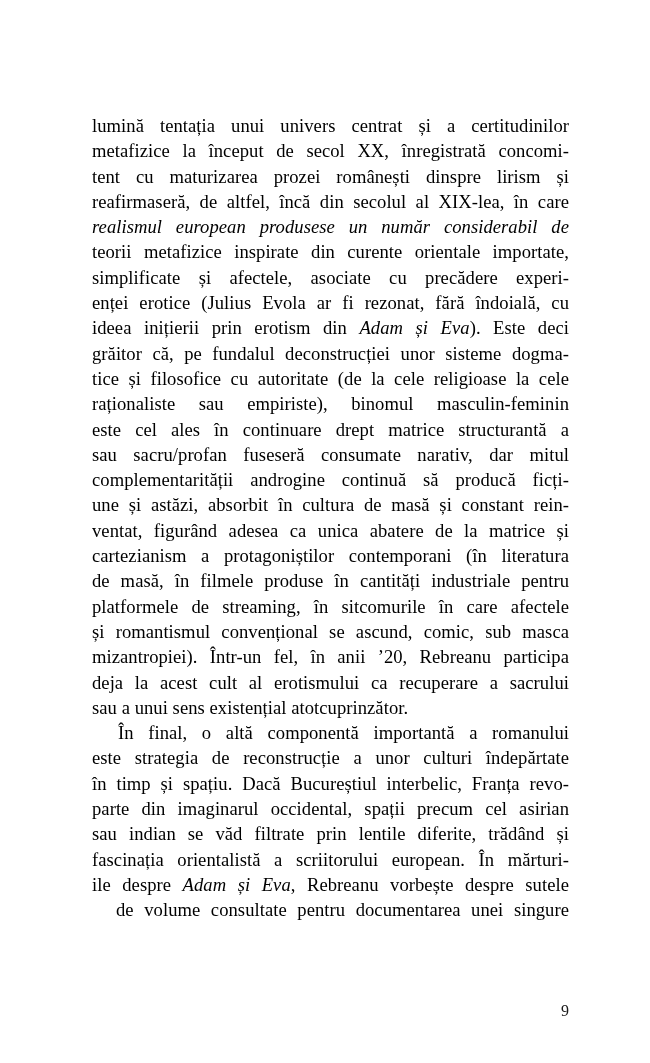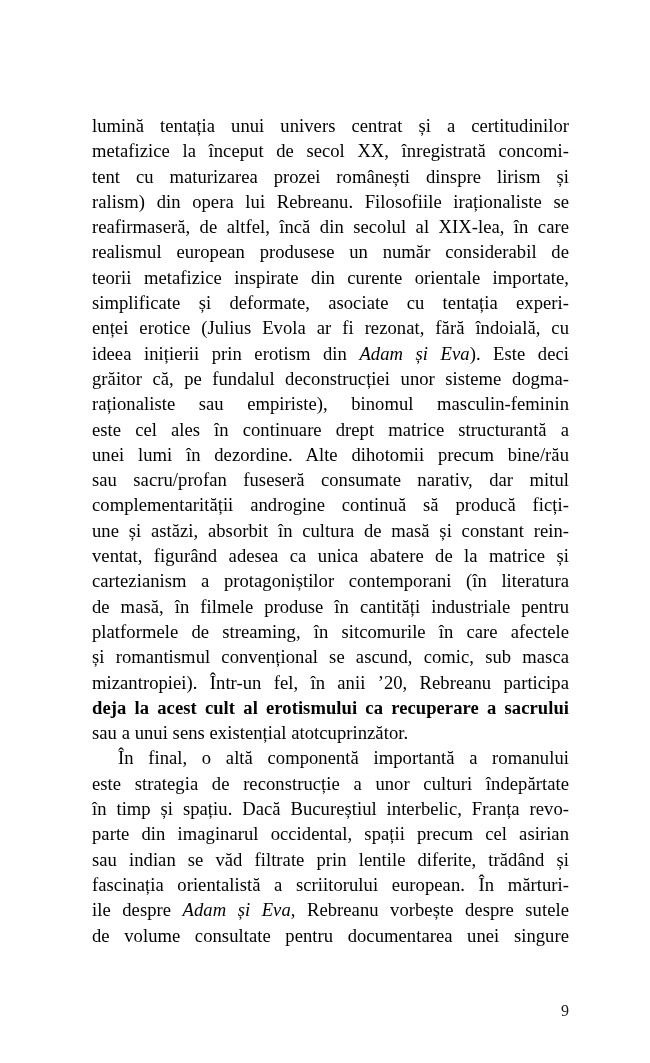--- a/index.html
+++ b/index.html
@@ -78,50 +78,49 @@
 </head>
 <body>
 
 <div class="page">
 
   <div class="text-block" id="body-text">
       <div class="para">
         <div class="line" style="word-spacing: 0px;">lumină tentația unui univers centrat și a certitudinilor</div>
         <div class="line" style="word-spacing: 0px;">metafizice la început de secol XX, înregistrată concomi-</div>
         <div class="line" style="word-spacing: 0px;">tent cu maturizarea prozei românești dinspre lirism și</div>
-        <div class="line" style="word-spacing: 0px;">ralism) din opera lui Rebreanu. Filosofiile iraționaliste se</div>
         <div class="line" style="word-spacing: 0px;">reafirmaseră, de altfel, încă din secolul al XIX-lea, în care</div>
-        <div class="line" style="word-spacing: 0px;">realismul european produsese un număr considerabil de</div>
+        <div class="line" style="word-spacing: 0px; font-style: italic;">realismul european produsese un număr considerabil de</div>
         <div class="line" style="word-spacing: 0px;">teorii metafizice inspirate din curente orientale importate,</div>
-        <div class="line" style="word-spacing: 0px;">simplificate și deformate, asociate cu tentația experi-</div>
+        <div class="line" style="word-spacing: 0px;">simplificate și afectele, asociate cu precădere experi-</div>
         <div class="line" style="word-spacing: 0px;">enței erotice (Julius Evola ar fi rezonat, fără îndoială, cu</div>
         <div class="line" style="word-spacing: 0px;"><span>ideea inițierii prin erotism din </span><span class="ital">Adam și Eva</span><span>). Este deci</span></div>
         <div class="line" style="word-spacing: 0px;">grăitor că, pe fundalul deconstrucției unor sisteme dogma-</div>
+        <div class="line" style="word-spacing: 0px;">tice și filosofice cu autoritate (de la cele religioase la cele</div>
         <div class="line" style="word-spacing: 0px;">raționaliste sau empiriste), binomul masculin-feminin</div>
         <div class="line" style="word-spacing: 0px;">este cel ales în continuare drept matrice structurantă a</div>
-        <div class="line" style="word-spacing: 0px;">unei lumi în dezordine. Alte dihotomii precum bine/rău</div>
         <div class="line" style="word-spacing: 0px;">sau sacru/profan fuseseră consumate narativ, dar mitul</div>
         <div class="line" style="word-spacing: 0px;">complementarității androgine continuă să producă ficți-</div>
         <div class="line" style="word-spacing: 0px;">une și astăzi, absorbit în cultura de masă și constant rein-</div>
         <div class="line" style="word-spacing: 0px;">ventat, figurând adesea ca unica abatere de la matrice și</div>
         <div class="line" style="word-spacing: 0px;">cartezianism a protagoniștilor contemporani (în literatura</div>
         <div class="line" style="word-spacing: 0px;">de masă, în filmele produse în cantități industriale pentru</div>
         <div class="line" style="word-spacing: 0px;">platformele de streaming, în sitcomurile în care afectele</div>
         <div class="line" style="word-spacing: 0px;">și romantismul convențional se ascund, comic, sub masca</div>
         <div class="line" style="word-spacing: 0px;">mizantropiei). Într-un fel, în anii ’20, Rebreanu participa</div>
-        <div class="line" style="word-spacing: 0px; font-weight: bold;">deja la acest cult al erotismului ca recuperare a sacrului</div>
+        <div class="line" style="word-spacing: 0px;">deja la acest cult al erotismului ca recuperare a sacrului</div>
         <div class="line flush">sau a unui sens existențial atotcuprinzător.</div>
       </div>
       <div class="para">
         <div class="line indent" style="word-spacing: 0px;">În final, o altă componentă importantă a romanului</div>
         <div class="line" style="word-spacing: 0px;">este strategia de reconstrucție a unor culturi îndepărtate</div>
         <div class="line" style="word-spacing: 0px;">în timp și spațiu. Dacă Bucureștiul interbelic, Franța revo-</div>
         <div class="line" style="word-spacing: 0px;">parte din imaginarul occidental, spații precum cel asirian</div>
         <div class="line" style="word-spacing: 0px;">sau indian se văd filtrate prin lentile diferite, trădând și</div>
         <div class="line" style="word-spacing: 0px;">fascinația orientalistă a scriitorului european. În mărturi-</div>
         <div class="line" style="word-spacing: 0px;"><span>ile despre </span><span class="ital">Adam și Eva</span><span>, Rebreanu vorbește despre sutele</span></div>
-        <div class="line" style="word-spacing: 0px;">de volume consultate pentru documentarea unei singure</div>
+        <div class="line" style="word-spacing: 0px; margin-left: 24px;">de volume consultate pentru documentarea unei singure</div>
       </div>
     </div>
 
   <div class="folio">9</div>
 
 </div>
 
 </body></html>

